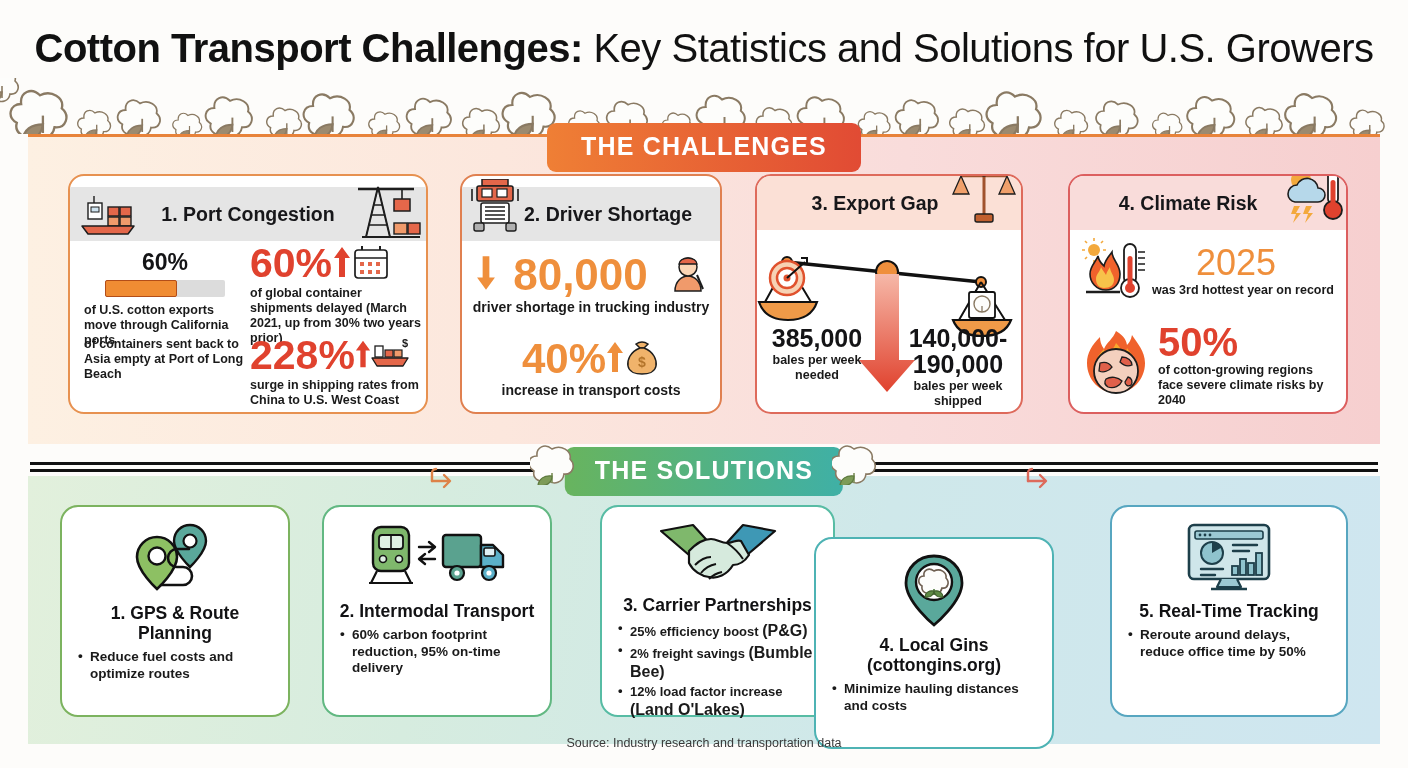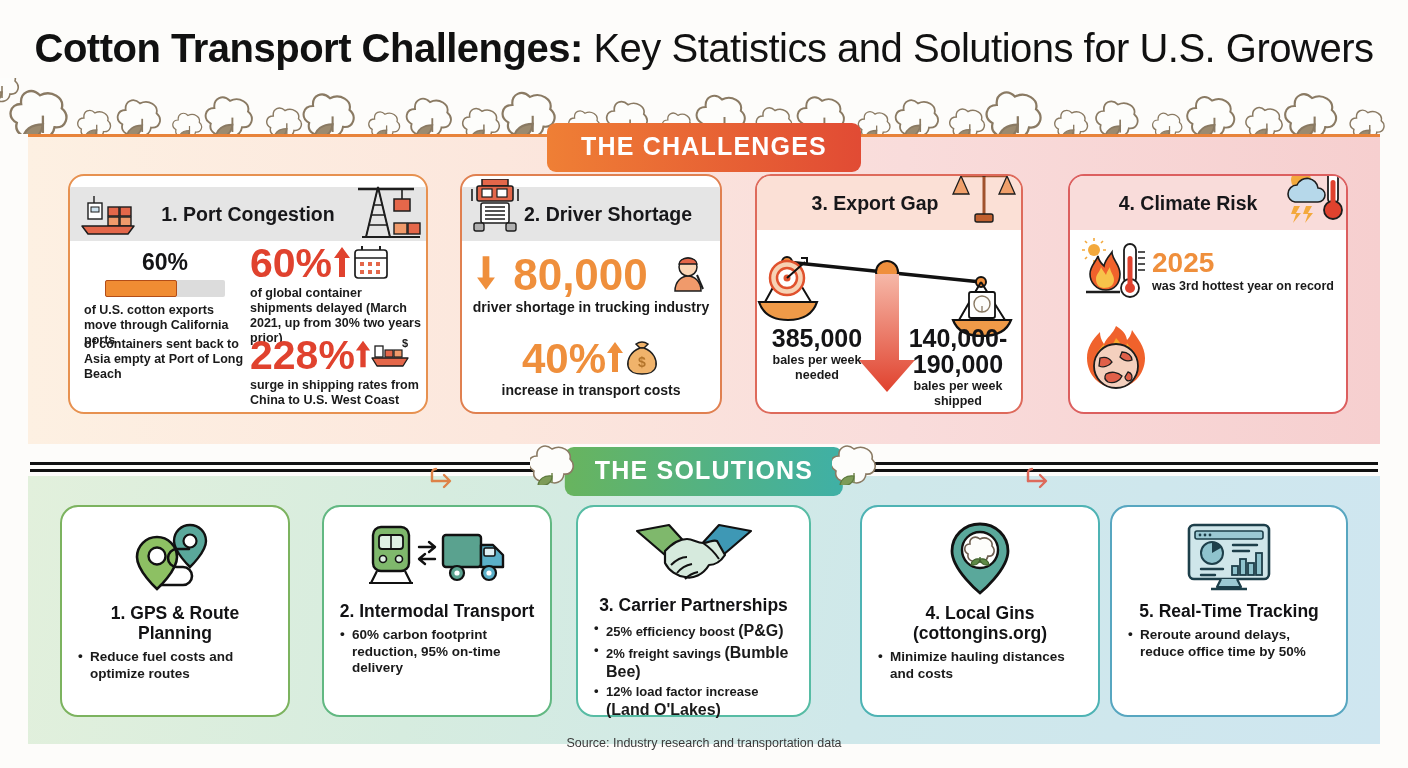--- a/index.html
+++ b/index.html
@@ -79,22 +79,22 @@
     position:absolute; top:0; background:#fff; border:2.2px solid; border-radius:18px;
     width:230px; height:212px; padding:14px 10px 8px; text-align:center;
   }
   .sol-card .sc-title { font-size:17.5px; font-weight:700; color:#121214; line-height:1.15; margin-top:4px; }
   .sol-card .sc-bullets { margin-top:6px; font-size:13.5px; font-weight:700; color:#1a1a1a; line-height:1.22; text-align:left; padding:0 6px; }
   .sol-card .sc-bullets li { list-style:none; position:relative; padding-left:12px; margin-bottom:2px; }
   .sol-card .sc-bullets li:before { content:"•"; position:absolute; left:0; top:-1px; }
   .sol-card .sub { font-size:16px; font-weight:700; }
   .s1 { left:60px; border-color:#7cb35f; }
   .s2 { left:322px; border-color:#62b882; }
-  .s3 { left:576px; border-color:#57bca4; }
-  .s4 { left:860px; border-color:#4eb3b4; }
+  .s3 { left:600px; border-color:#57bca4; }
+  .s4 { left:814px; border-color:#4eb3b4;margin-top:32px; }
   .s5 { left:1110px; border-color:#57a6c0; }
 
   .source {
     position:absolute; top:736px; left:0; width:1408px; text-align:center;
     font-size:12.5px; color:#3a3a3a;
   }
   .icon { display:inline-block; vertical-align:middle; }
 </style>
 </head>
 <body>
@@ -456,33 +456,37 @@
               <circle cx="50" cy="50" r="9" fill="#fff" stroke="#1d1d1d" stroke-width="1.8"></circle>
               <circle cx="50" cy="50" r="5" fill="#e0422e"></circle>
               <rect x="47.5" y="18" width="5" height="30" rx="2.5" fill="#e0422e"></rect>
               <g stroke="#1d1d1d" stroke-width="1.4">
                   <path d="M58 14 h7 M58 20 h7 M58 26 h7 M58 32 h7"></path>
                 </g>
               <path d="M6 54 H40" stroke="#1d1d1d" stroke-width="2.4"></path>
             </svg>
           </span>
           <div>
-            <div style="font-size:28px;font-weight:700;color:#ef8f3c;line-height:1;">2025</div>
+            <div style="font-size:36px;font-weight:400;color:#ef8f3c;line-height:1;margin-left:44px;">2025</div>
             <div class="stat-desc" style="margin-top:2px;">was 3rd hottest year on record</div>
           </div>
         </div>
         <div style="display:flex;align-items:center;gap:6px;margin-top:18px;">
           <span class="icon">
             <svg width="72" height="72" viewBox="0 0 72 72">
               <path d="M36 4 c-3 8 -9 11 -12 18 c-3 -4 -4 -8 -4 -12 c-8 8 -13 16 -13 26 c0 17 13 30 29 30 c16 0 29 -13 29 -30 c0 -12 -8 -20 -13 -28 c-1 5 -3 8 -5 10 c-1 -7 -6 -11 -11 -14z" fill="#f0622c"></path>
               <path d="M36 16 c-2 6 -7 9 -9 14 c-2 -3 -3 -5 -3 -8 c-6 6 -9 12 -9 20 c0 13 10 22 21 22 c11 0 21 -9 21 -22 c0 -9 -6 -15 -10 -21 c-1 4 -2 6 -4 7 c-1 -5 -4 -9 -7 -12z" fill="#f7a82c"></path>
               <circle cx="36" cy="44" r="22" fill="#f4d0be" stroke="#1d1d1d" stroke-width="1.8"></circle>
               <path d="M20 36 c6 -2 10 1 12 4 c-3 4 -8 6 -13 4 z M42 30 c6 0 10 4 10 8 c-5 2 -9 0 -12 -3z M26 52 c5 -3 12 -2 16 2 c-2 5 -8 8 -14 6 c-3 -2 -4 -5 -2 -8z M48 50 c4 1 5 5 3 8 c-3 2 -6 0 -6 -3z" fill="#e0604a" stroke="#1d1d1d" stroke-width="1.3"></path>
             </svg>
           </span>
+          <div>
+            <div style="font-size:40px;font-weight:800;color:#e0422e;line-height:1;">50%</div>
+            <div class="stat-desc" style="margin-top:1px;">of cotton-growing regions face severe climate risks by 2040</div>
+          </div>
         </div>
       </div>
     </div>
   </div>
 
   <div class="divider">
     <div class="l" style="top:0;"></div>
     <div class="l" style="top:7px;"></div>
   </div>
   <div class="banner-solutions">THE SOLUTIONS</div>

